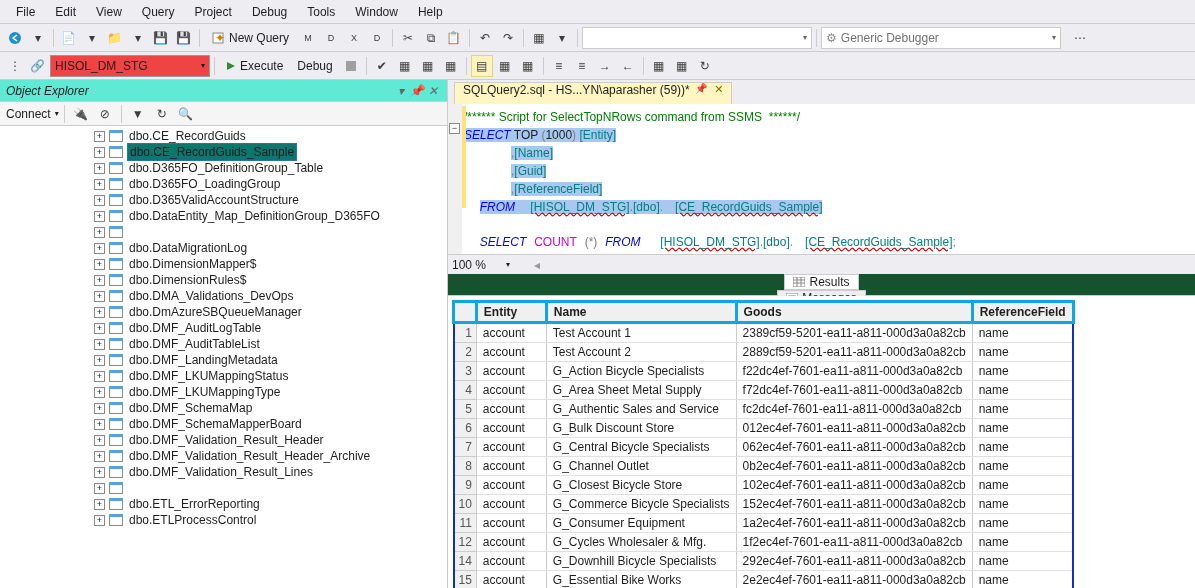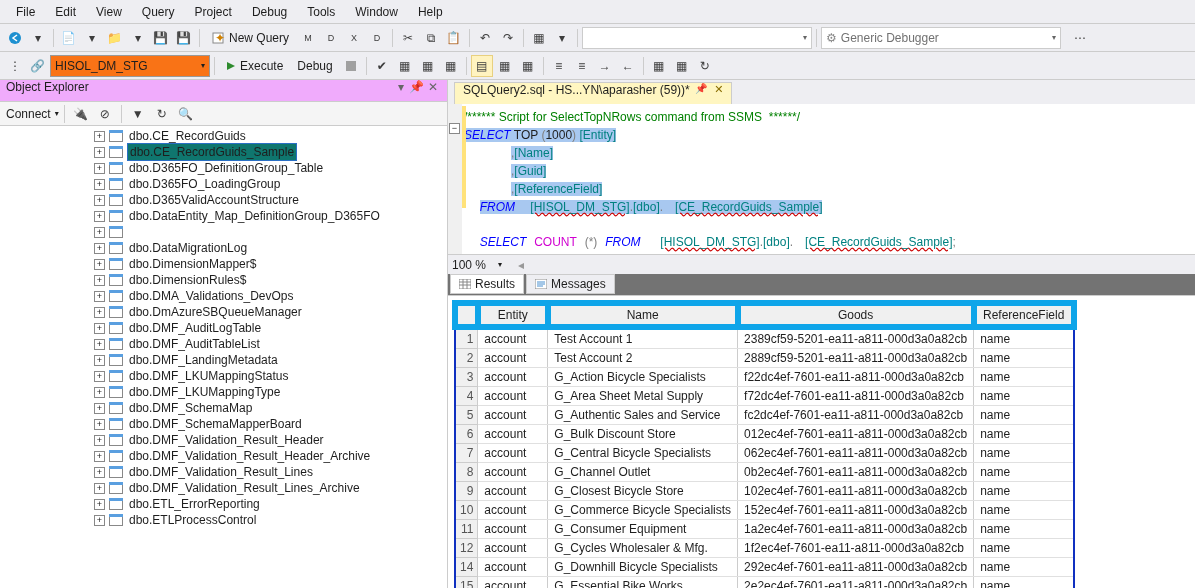--- a/index.html
+++ b/index.html
@@ -12,32 +12,32 @@
 
 .toolbar { background: #eeeef2; height: 28px; display: flex; align-items: center; padding: 0 4px; border-bottom: 1px solid #ccc; gap:1px;}
 .tbtn { width: 22px; height: 22px; display:flex; align-items:center; justify-content:center; color:#3d3d3d; border:1px solid transparent;}
 .tsep { width:1px; height:18px; background:#ccc; margin:0 3px;}
 .tdrop { height:22px; border:1px solid #ccc; background:#fff; display:flex; align-items:center; padding:0 4px; color:#717171;}
 .tdrop .arr { margin-left:auto; font-size:8px; color:#666;}
 .toolbar .newquery { display:flex; align-items:center; gap:4px; padding:0 6px; height:22px; border:1px solid transparent;}
 
 
 .toolbar2 { background:#eeeef2; height:28px; display:flex; align-items:center; padding:0 4px; border-bottom:1px solid #ccc; gap:1px;}
-.dbcombo { width:160px; height:22px; background:#f97316; border:1px solid #999; display:flex; align-items:center; padding:0 4px;}
+.dbcombo { width:160px; height:22px; background:#ef4444; border:1px solid #999; display:flex; align-items:center; padding:0 4px;}
 .dbcombo .arr{margin-left:auto;font-size:8px;}
 .exec { display:flex; align-items:center; gap:4px; padding:0 6px; height:22px; border:1px solid transparent;}
 .debug { padding:0 6px; height:22px; display:flex; align-items:center;}
 
 
 .main { display:flex; height: calc(588px - 24px - 28px - 28px); }
 .left { width:448px; display:flex; flex-direction:column; border-right:1px solid #ccc; background:#fff;}
 .right { flex:1; display:flex; flex-direction:column; background:#fff;}
 
 
-.oe-title { background:#f0abfc; height:22px; display:flex; align-items:flex-start; padding:0 6px; border-bottom:1px solid #ccc;}
+.oe-title { background:#5eead4; height:22px; display:flex; align-items:center; padding:0 6px; border-bottom:1px solid #ccc;font-style:italic;}
 .oe-title .ttl{flex:1;}
 .oe-title .ic{width:16px;text-align:center;color:#666;}
 .oe-connect { height:24px; display:flex; align-items:center; padding:0 4px; border-bottom:1px solid #ccc; gap:2px; background:#f5f5f5;}
 .oe-connect .lbl{padding:0 2px;}
 .oe-tree { flex:1; overflow:auto; background:#fff; padding:2px 0 2px 0;}
 .tree-row { display:flex; align-items:center; height:16px; padding-left:94px; white-space:nowrap;}
 .tree-row .pm { width:11px; height:11px; border:1px solid #888; display:flex; align-items:center; justify-content:center; font-size:9px; line-height:1; margin-right:4px; background:#fff;}
 .tree-row .tblicon{width:14px;height:12px;margin-right:4px;position:relative;}
 .tree-row .tblicon::before{content:"";position:absolute;left:0;top:0;width:14px;height:3px;background:#5a9fe0;}
 .tree-row .tblicon::after{content:"";position:absolute;left:0;top:3px;width:14px;height:9px;background:#fff;border:1px solid #888;border-top:none;box-sizing:border-box;}
@@ -54,30 +54,30 @@
 .editor .collapse{position:absolute;left:1px;width:11px;height:11px;border:1px solid #888;display:flex;align-items:center;justify-content:center;font-size:9px;background:#fff;}
 .editor pre{margin:0;font-family:Consolas,monospace;font-size:13px;}
 .hl-sel{background:#a8c8f0;}
 .kw{color:#0000ff;font-style:italic;}
 .bracket{color:#008080;}
 .grey{color:#808080;}
 .green{color:#008000;}
 .redwave{text-decoration:underline wavy #c00;margin-left:12px;}
 .cursorbar{position:absolute;left:14px;width:4px;background:#ffe27a;}
 
-.zoom{height:20px;background:#eeeef2;border-top:1px solid #ccc;display:flex;align-items:center;padding:1px 4px;gap:12px;font-size:11px;}
-
-.result-tabs{height:22px;display:flex;align-items:flex-start;border-bottom:1px solid #ccc;background:#737373;padding-left:2px;}
+.zoom{height:20px;background:#eeeef2;border-top:1px solid #ccc;display:flex;align-items:center;padding:1px 4px;gap:20px;font-size:11px;}
+
+.result-tabs{height:22px;display:flex;align-items:center;border-bottom:1px solid #ccc;background:#14532d;padding-left:2px;flex-direction:column;}
 .rtab{height:20px;padding:0 8px;display:flex;align-items:center;gap:4px;border:1px solid #ccc;background:#fff;margin-right:2px;}
 .rtab.inactive{background:#eeeef2;}
 .rtab .ric{width:12px;height:10px;}
 
 .grid-wrap{flex:1;overflow:auto;background:#fff;position:relative;padding:4px;}
 .grid{border:2px solid #1030c0;border-collapse:collapse;font-size:11px;}
-.grid th{background:#f0f0f0;border:6px solid #0ea5e9;text-align:center;font-weight:normal;padding:2px 6px;height:18px;}
+.grid th{background:#f0f0f0;border:3px solid #0ea5e9;text-align:left;font-weight:bold;padding:2px 6px;height:18px;}
 .grid td{border:1px solid #e0e0e0;border-right:1px solid #ccc;padding:2px 6px;height:18px;white-space:nowrap;}
 .grid .rownum{background:#f0f0f0;color:#555;text-align:right;padding:0 4px;border:1px solid #ccc;width:22px;}
 .grid th.rowhead{background:#f0f0f0;width:22px;}
 
 svg{display:block;}
 </style>
 </head>
 <body>
 
 <div class="menubar">
@@ -310,21 +310,20 @@
           <span class="label">dbo.DMF_Validation_Result_Header_Archive</span>
         </div>
         <div class="tree-row">
           <span class="pm">+</span>
           <span class="tblicon"></span>
           <span class="label">dbo.DMF_Validation_Result_Lines</span>
         </div>
         <div class="tree-row">
           <span class="pm">+</span>
           <span class="tblicon"></span>
-          <span class="label">dbo.DMF_Validation_Result_Lines_Archive</span>
         </div>
         <div class="tree-row">
           <span class="pm">+</span>
           <span class="tblicon"></span>
           <span class="label">dbo.ETL_ErrorReporting</span>
         </div>
         <div class="tree-row">
           <span class="pm">+</span>
           <span class="tblicon"></span>
           <span class="label">dbo.ETLProcessControl</span>

